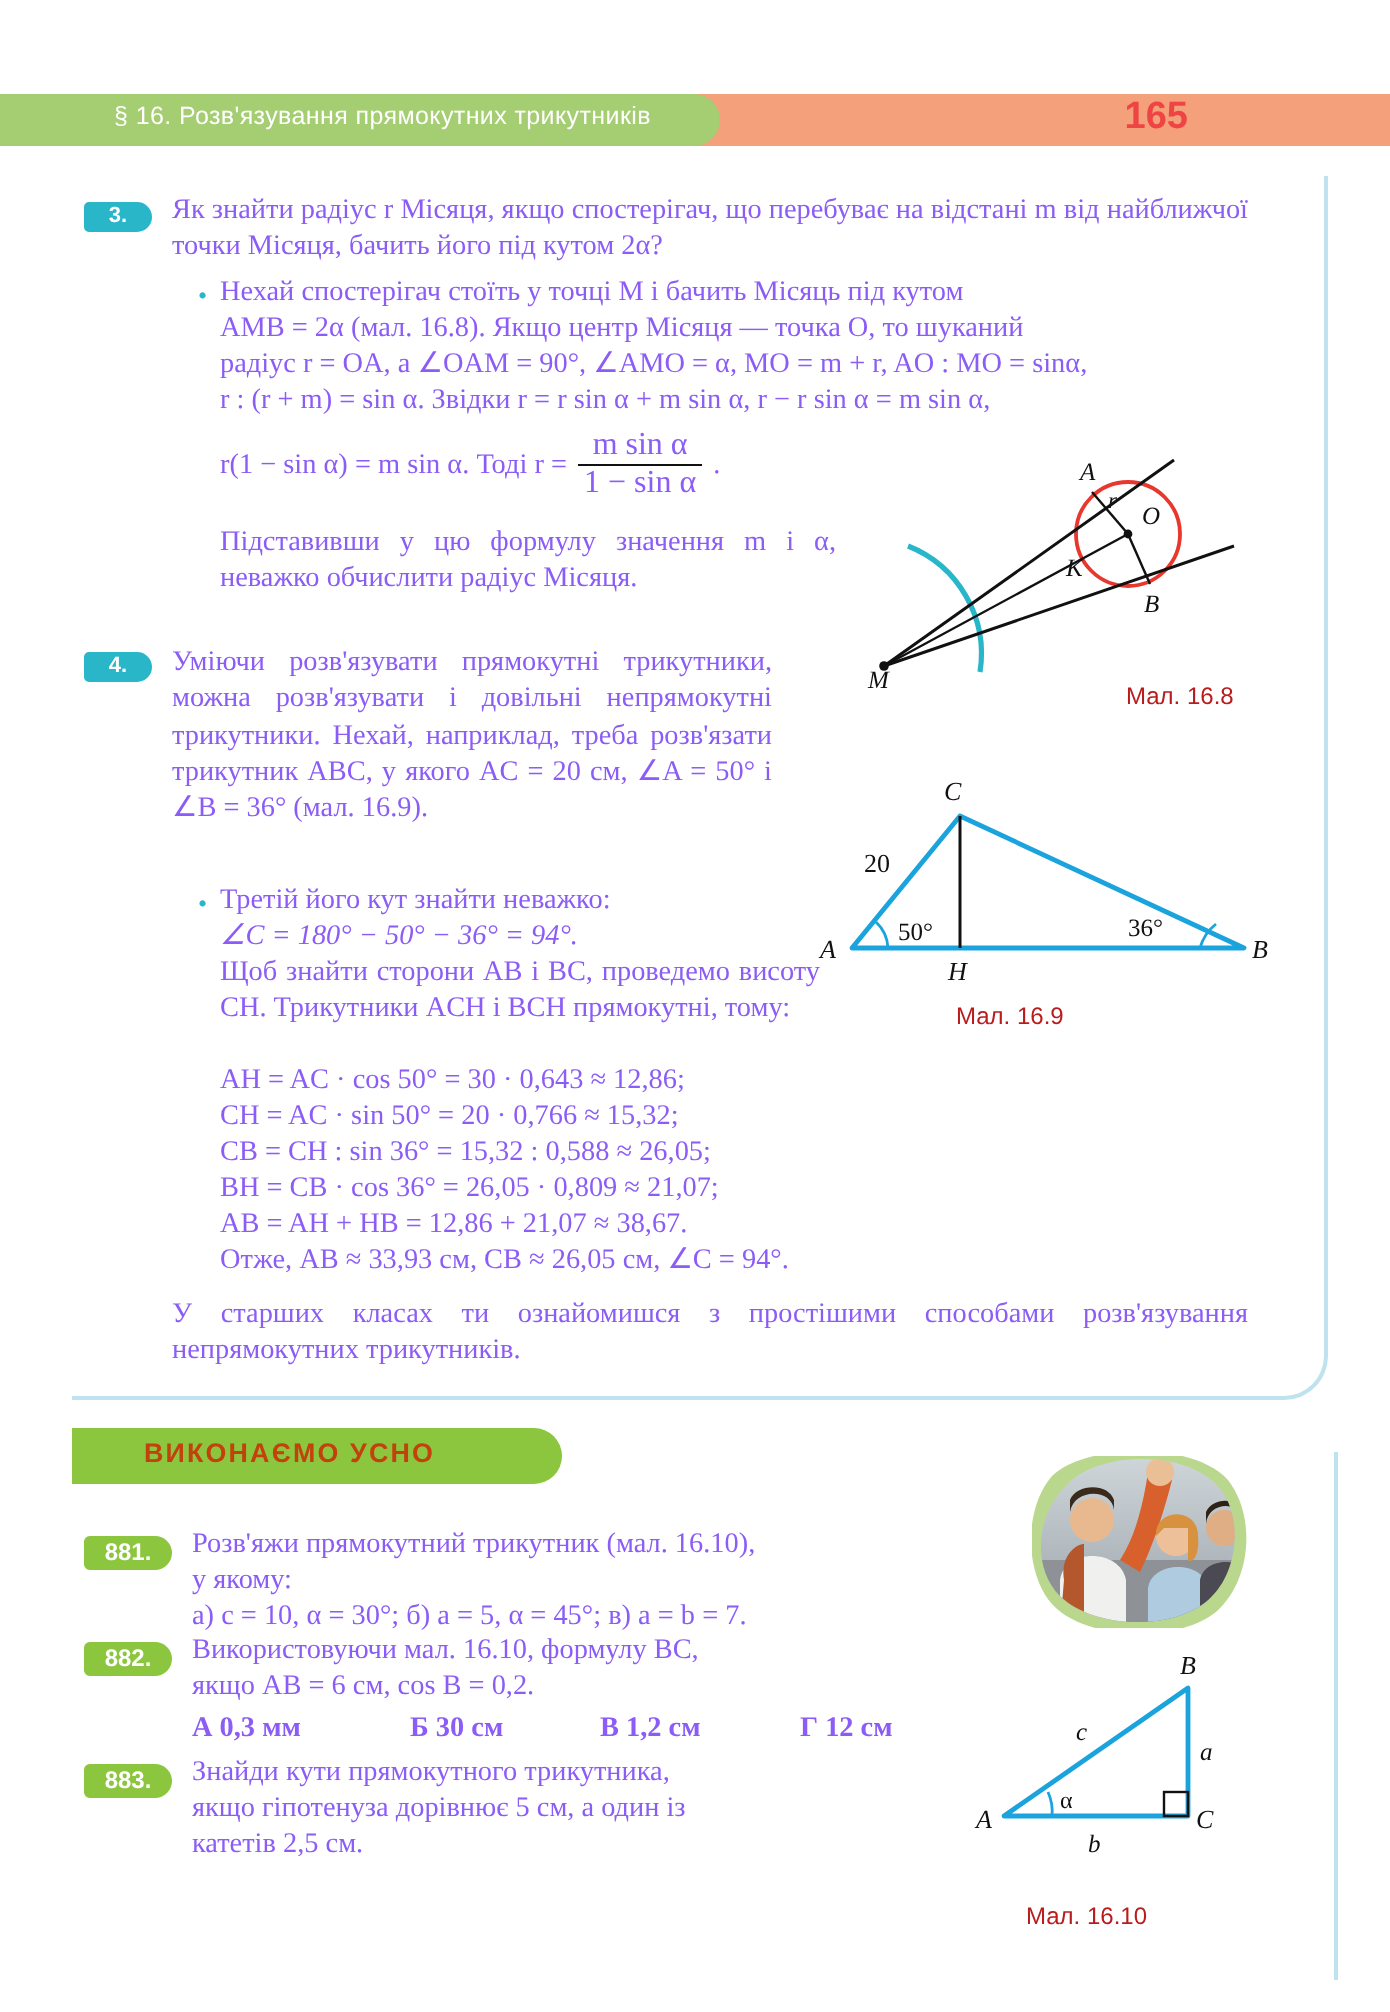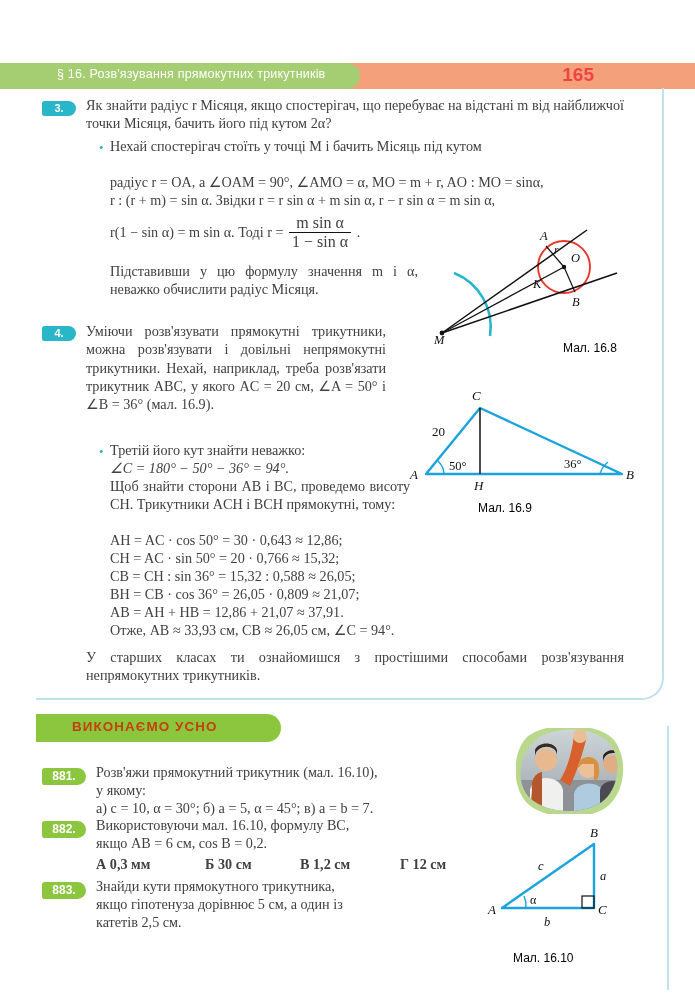--- a/index.html
+++ b/index.html
@@ -6,21 +6,21 @@
   body{
     width:695px;height:1006px;
     background:#ffffff;
     font-family:"Liberation Serif", serif;
     position:relative;
     overflow:hidden;
   }
   .page{position:absolute;inset:0;}
 
   
-  .runhead{position:absolute;left:0;top:63px;height:26px;width:618px;text-align:right;}
+  .runhead{position:absolute;left:0;top:47px;height:26px;width:618px;text-align:right;}
   .runhead-green{
     position:absolute;left:0;top:0;height:26px;width:360px;
     background:#a5cd72;border-radius:0 13px 13px 0;
   }
   .runhead-orange{
     position:absolute;left:340px;top:0;height:26px;width:355px;
     background:#f4a07a;
   }
   .runhead-title{
     position:absolute;left:57px;top:4px;
@@ -51,37 +51,37 @@
     color:#ffffff;
     font-family:"Liberation Sans", sans-serif;
     font-size:11px;font-weight:bold;
     text-align:center;line-height:15px;
   }
 
   .txt{
     position:absolute;
     font-family:"Liberation Serif", serif;
     font-size:14.2px;
-    color:#404040;
+    color:#8b5cf6;
     line-height:18.3px;
   }
   .just{text-align:justify;}
   .bul{position:absolute;color:#29b6c9;font-size:13px;line-height:18px;}
 
   
   .frac{display:inline-block;vertical-align:middle;text-align:center;
         font-size:16px;line-height:1.12;margin:0 2px;position:relative;top:-1px;}
   .frac .nu{display:block;padding:0 3px;}
   .frac .de{display:block;border-top:1px solid #111;padding:0 3px;}
 
   
   .cap{
     position:absolute;
     font-family:"Liberation Sans", sans-serif;
-    font-size:12px;color:#000000;
+    font-size:12px;color:#b91c1c;
   }
 
   
   .oral-banner{
     position:absolute;left:36px;top:714px;width:245px;height:28px;
     background:#8cc63e;border-radius:0 14px 14px 0;
   }
   .oral-banner-txt{
     position:absolute;left:72px;top:719px;
     font-family:"Liberation Sans", sans-serif;
@@ -120,20 +120,21 @@
   </div>
 
   <div class="content-frame"></div>
 
   <div class="num-badge" style="left:42px;top:101px;">3.</div>
 
   <div class="txt just" style="left:86px;top:96px;width:538px;">Як знайти радіус r Місяця, якщо спостерігач, що перебуває на відстані m від найближчої точки Місяця, бачить його під кутом 2α?</div>
 
   <div class="bul" style="left:99px;top:139px;">•</div>
   <div class="txt" style="left:110px;top:137px;width:514px;">Нехай спостерігач стоїть у точці M і бачить Місяць під кутом</div>
+  <div class="txt" style="left:110px;top:155px;width:514px;">AMB = 2α (мал. 16.8). Якщо центр Місяця — точка O, то шуканий</div>
   <div class="txt" style="left:110px;top:173px;width:514px;">радіус r = OA, а ∠OAM = 90°, ∠AMO = α, MO = m + r, AO : MO = sinα,</div>
   <div class="txt" style="left:110px;top:191px;width:514px;">r : (r + m) = sin α. Звідки r = r sin α + m sin α, r − r sin α = m sin α,</div>
 
   <div class="txt" style="left:110px;top:215px;">
     <span>r(1 − sin α) = m sin α. Тоді  r  =</span>
     <span class="frac">
       <span class="nu">m sin α</span>
       <span class="de">1 − sin α</span>
     </span>
     <span>.</span>
@@ -175,21 +176,21 @@
 
   <div class="bul" style="left:99px;top:443px;">•</div>
   <div class="txt" style="left:110px;top:441px;width:320px;">Третій його кут знайти неважко:</div>
   <div class="txt" style="left:110px;top:459px;width:320px;font-style:italic;">∠C = 180° − 50° − 36° = 94°.</div>
   <div class="txt just" style="left:110px;top:477px;width:300px;">Щоб знайти сторони AB і BC, проведемо висоту CH. Трикутники ACH і BCH прямокутні, тому:</div>
 
   <div class="txt" style="left:110px;top:531px;">AH = AC · cos 50° = 30 · 0,643 ≈ 12,86;</div>
   <div class="txt" style="left:110px;top:549px;">CH = AC · sin 50° = 20 · 0,766 ≈ 15,32;</div>
   <div class="txt" style="left:110px;top:567px;">CB = CH : sin 36° = 15,32 : 0,588 ≈ 26,05;</div>
   <div class="txt" style="left:110px;top:585px;">BH = CB · cos 36° = 26,05 · 0,809 ≈ 21,07;</div>
-  <div class="txt" style="left:110px;top:603px;">AB = AH + HB = 12,86 + 21,07 ≈ 37,91.</div>
+  <div class="txt" style="left:110px;top:603px;">AB = AH + HB = 12,86 + 21,07 ≈ 38,67.</div>
   <div class="txt" style="left:110px;top:621px;">Отже, AB ≈ 33,93 см, CB ≈ 26,05 см, ∠C = 94°.</div>
   <div class="txt just" style="left:86px;top:648px;width:538px;">У старших класах ти ознайомишся з простішими способами розв'язування непрямокутних трикутників.</div>
 
   <div style="position:absolute;left:404px;top:378px;width:230px;height:116px;">
     <svg width="230" height="116" viewBox="0 0 230 116">
       <polygon points="22,96 76,30 218,96" fill="none" stroke="#1ba3dd" stroke-width="2.4" stroke-linejoin="round"></polygon>
       <line x1="76" y1="30" x2="76" y2="96" stroke="#111" stroke-width="1.5"></line>
       <path d="M 40 96 A 19 19 0 0 0 34 83" fill="none" stroke="#1ba3dd" stroke-width="1.4"></path>
       <path d="M 196 96 A 23 23 0 0 1 204 84" fill="none" stroke="#1ba3dd" stroke-width="1.4"></path>
       <text x="68" y="22" font-family="Liberation Serif, serif" font-size="13" font-style="italic" fill="#111">C</text>

